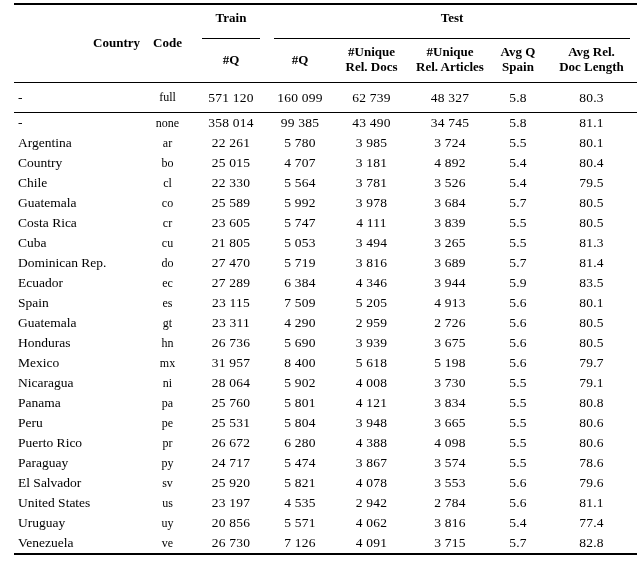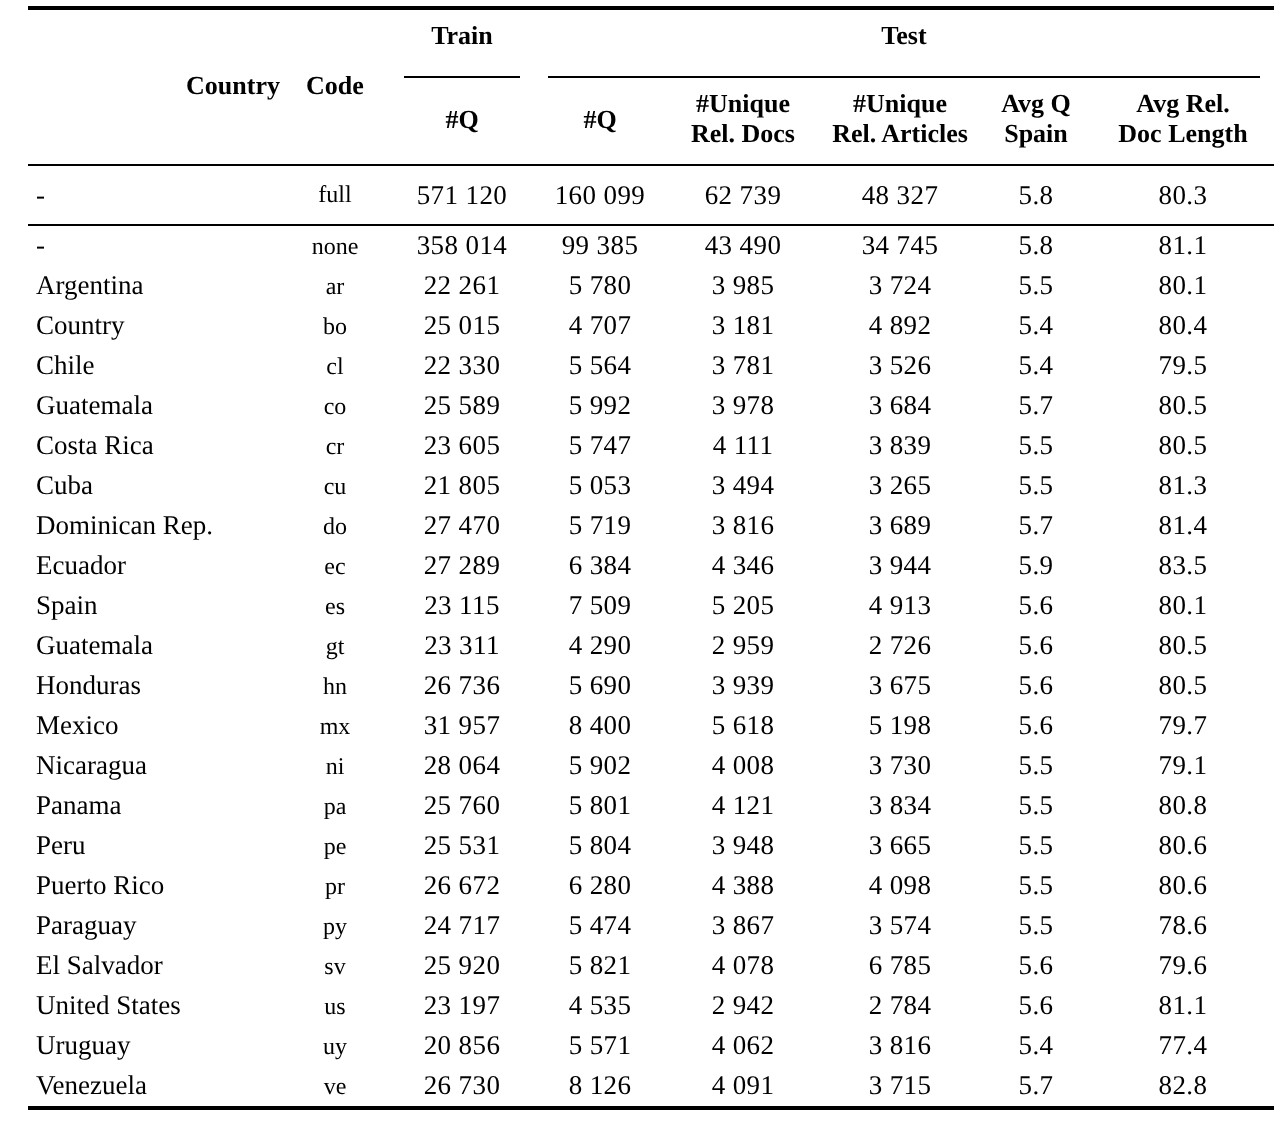--- a/index.html
+++ b/index.html
@@ -294,21 +294,21 @@
       <td class="num">3 574</td>
       <td class="num">5.5</td>
       <td class="num">78.6</td>
     </tr>
         <tr>
       <td class="cell-country">El Salvador</td>
       <td class="cell-code">sv</td>
       <td class="num">25 920</td>
       <td class="num">5 821</td>
       <td class="num">4 078</td>
-      <td class="num">6 785</td>
+      <td class="num">3 553</td>
       <td class="num">5.6</td>
       <td class="num">79.6</td>
     </tr>
         <tr>
       <td class="cell-country">United States</td>
       <td class="cell-code">us</td>
       <td class="num">23 197</td>
       <td class="num">4 535</td>
       <td class="num">2 942</td>
       <td class="num">2 784</td>
@@ -322,21 +322,21 @@
       <td class="num">5 571</td>
       <td class="num">4 062</td>
       <td class="num">3 816</td>
       <td class="num">5.4</td>
       <td class="num">77.4</td>
     </tr>
         <tr>
       <td class="cell-country">Venezuela</td>
       <td class="cell-code">ve</td>
       <td class="num">26 730</td>
-      <td class="num">8 126</td>
+      <td class="num">7 126</td>
       <td class="num">4 091</td>
       <td class="num">3 715</td>
       <td class="num">5.7</td>
       <td class="num">82.8</td>
     </tr>
       </tbody>
   </table>
 
 </div>
 

